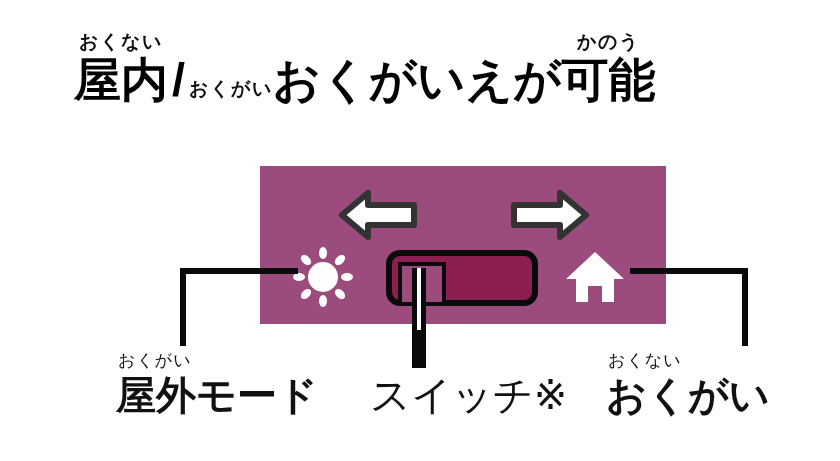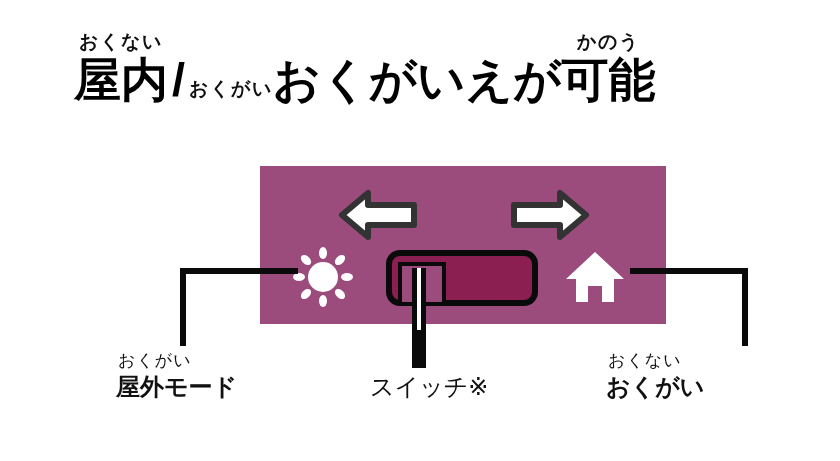--- a/index.html
+++ b/index.html
@@ -191,21 +191,21 @@
     font-weight: 400;
     line-height: 1;
     color: #111111;
     letter-spacing: 1px;
     margin-bottom: 5px;
     margin-left: 2px;
     height: 18px;
   }
   .caption-ruby.empty { visibility: hidden; }
   .caption-base {
-    font-size: 24px;
+    font-size: 40px;
     font-weight: 700;
     line-height: 1;
     color: #111111;
     white-space: nowrap;
   }
   .caption-base.light {
     font-weight: 400;
   }
 
   .caption-outdoor { left: 72px;  top: 352px; }

